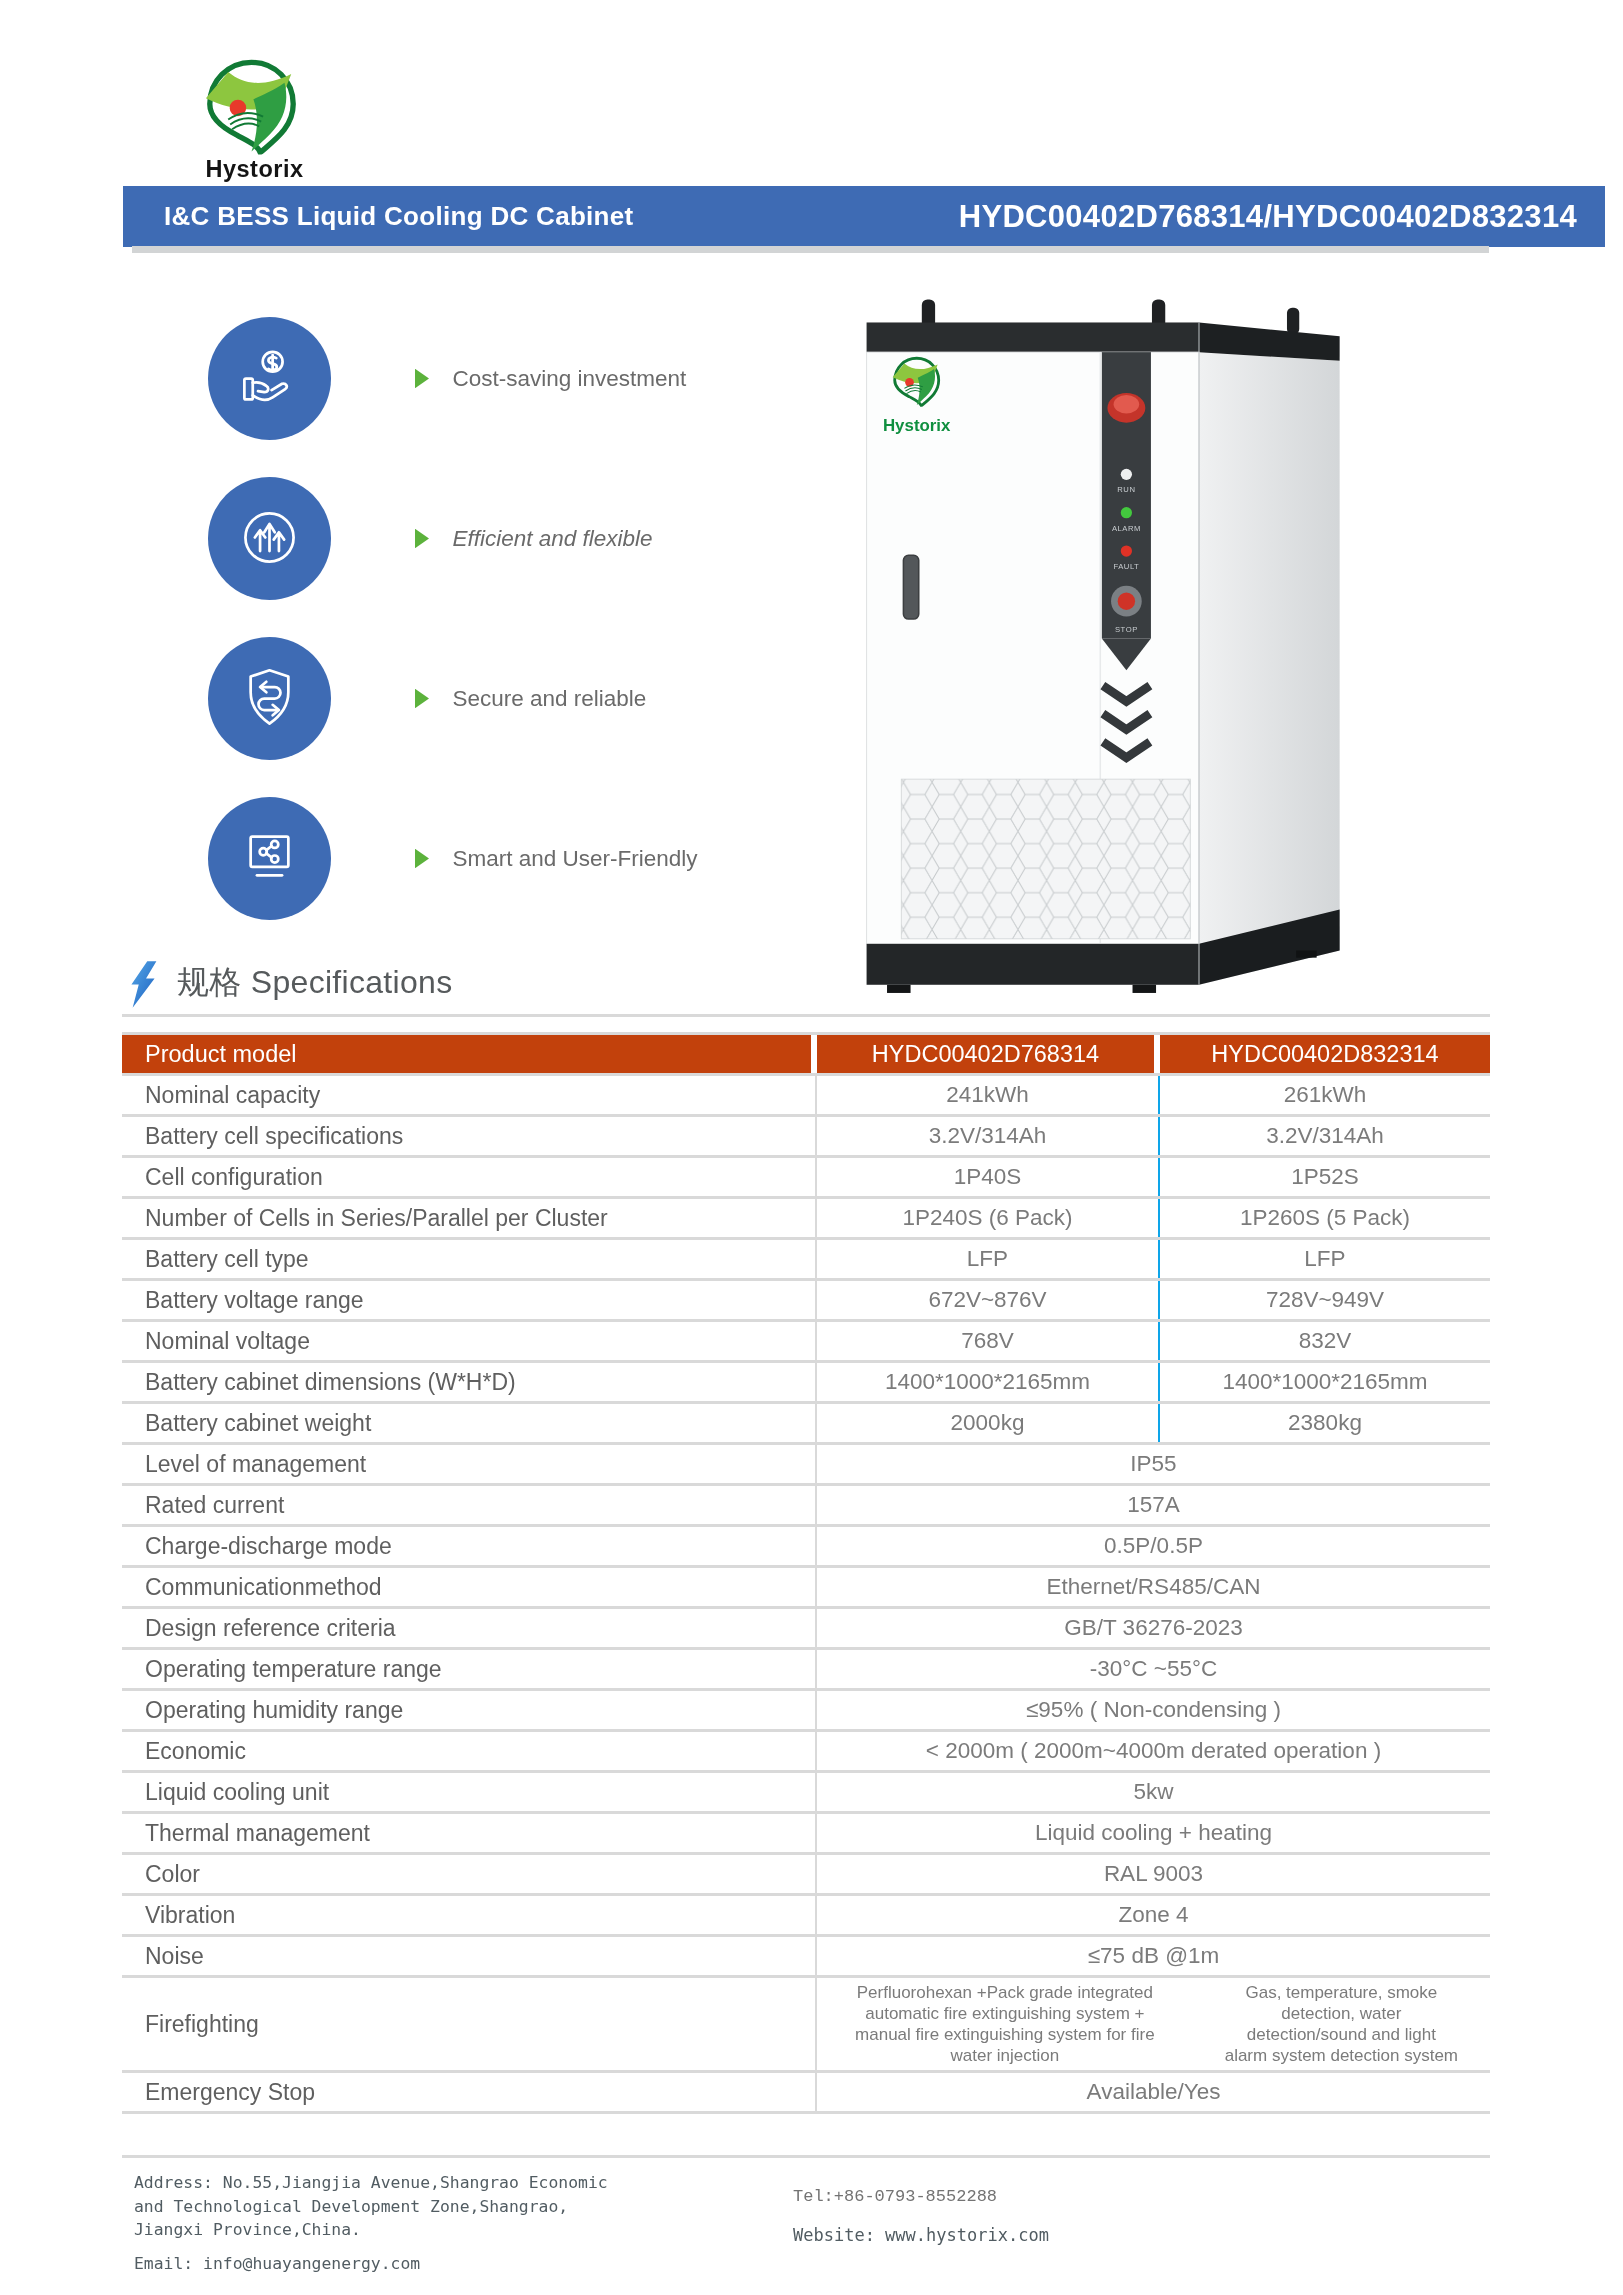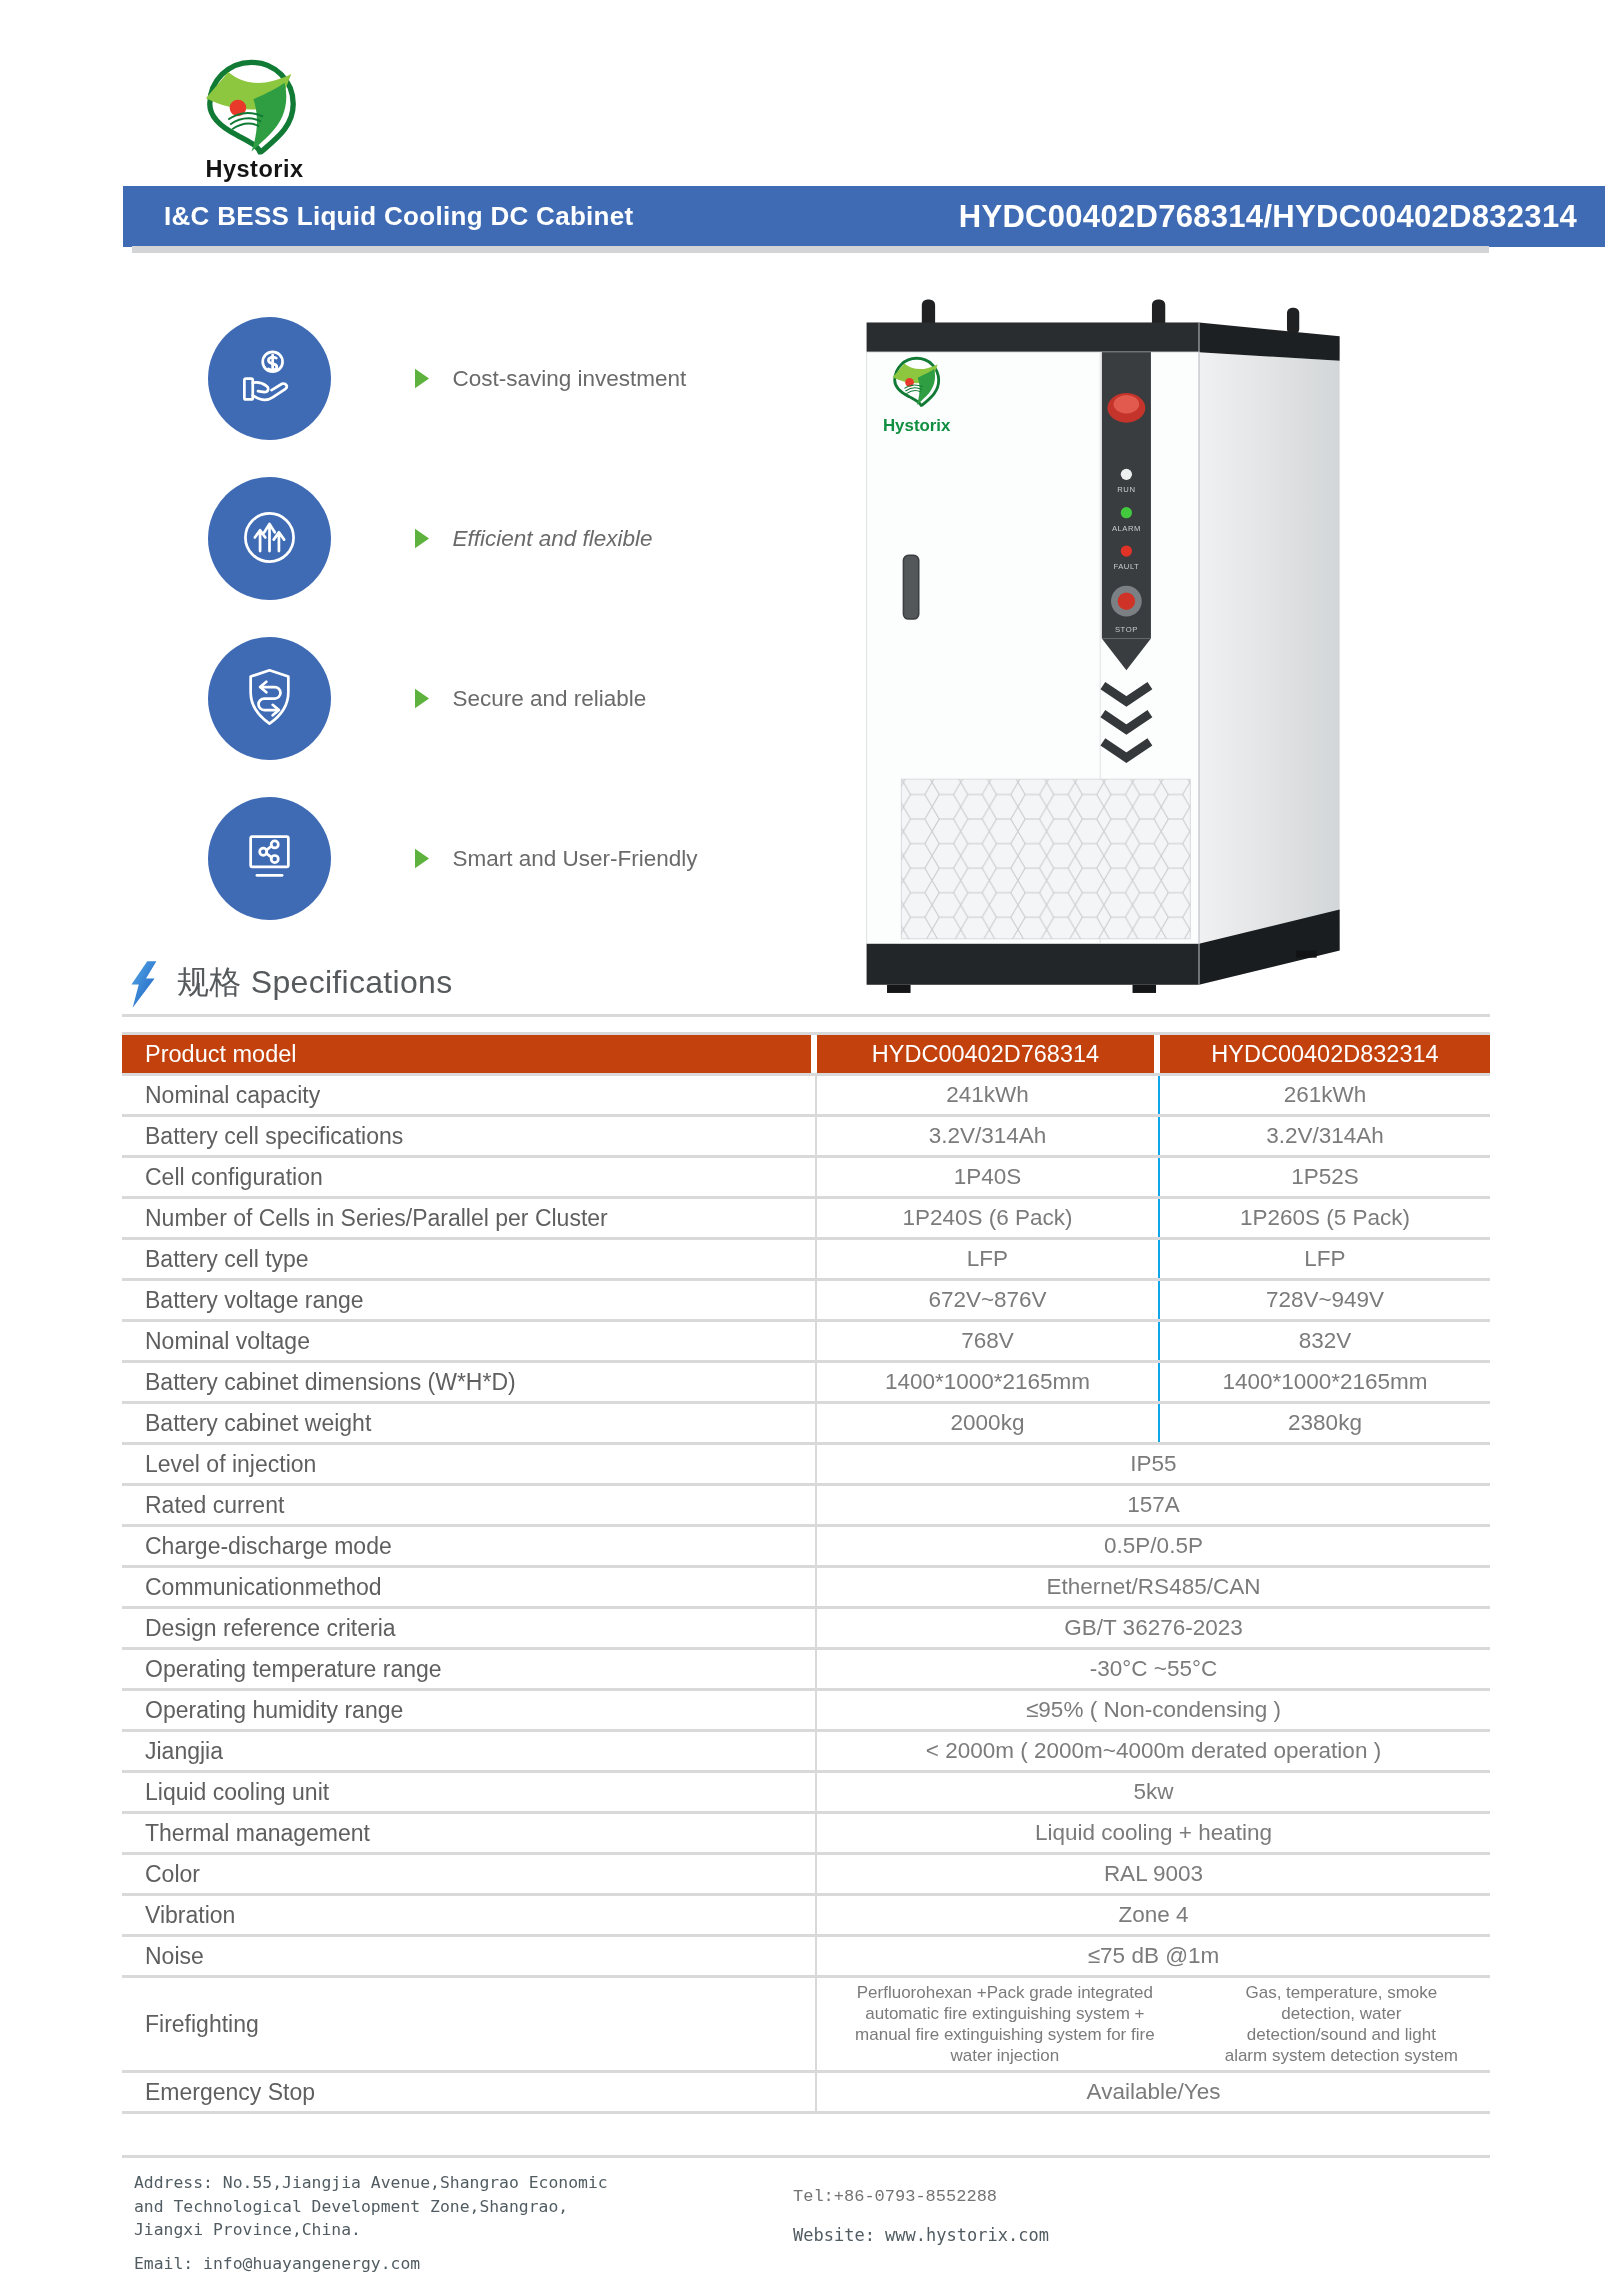--- a/index.html
+++ b/index.html
@@ -288,21 +288,21 @@
         <div class="cell lbl">Battery cabinet dimensions (W*H*D)</div>
         <div class="cell val vdiv">1400*1000*2165mm</div>
         <div class="cell val">1400*1000*2165mm</div>
       </div>
       <div class="trow brow">
         <div class="cell lbl">Battery cabinet weight</div>
         <div class="cell val vdiv">2000kg</div>
         <div class="cell val">2380kg</div>
       </div>
       <div class="trow brow">
-        <div class="cell lbl">Level of injection</div>
+        <div class="cell lbl">Level of management</div>
         <div class="cell val span2">IP55</div>
       </div>
       <div class="trow brow">
         <div class="cell lbl">Rated current</div>
         <div class="cell val span2">157A</div>
       </div>
       <div class="trow brow">
         <div class="cell lbl">Charge-discharge mode</div>
         <div class="cell val span2">0.5P/0.5P</div>
       </div>
@@ -316,21 +316,21 @@
       </div>
       <div class="trow brow">
         <div class="cell lbl">Operating temperature range</div>
         <div class="cell val span2">-30°C ~55°C</div>
       </div>
       <div class="trow brow">
         <div class="cell lbl">Operating humidity range</div>
         <div class="cell val span2">≤95% ( Non-condensing )</div>
       </div>
       <div class="trow brow">
-        <div class="cell lbl">Jiangjia</div>
+        <div class="cell lbl">Economic</div>
         <div class="cell val span2">&lt; 2000m ( 2000m~4000m derated operation )</div>
       </div>
       <div class="trow brow">
         <div class="cell lbl">Liquid cooling unit</div>
         <div class="cell val span2">5kw</div>
       </div>
       <div class="trow brow">
         <div class="cell lbl">Thermal management</div>
         <div class="cell val span2">Liquid cooling + heating</div>
       </div>

